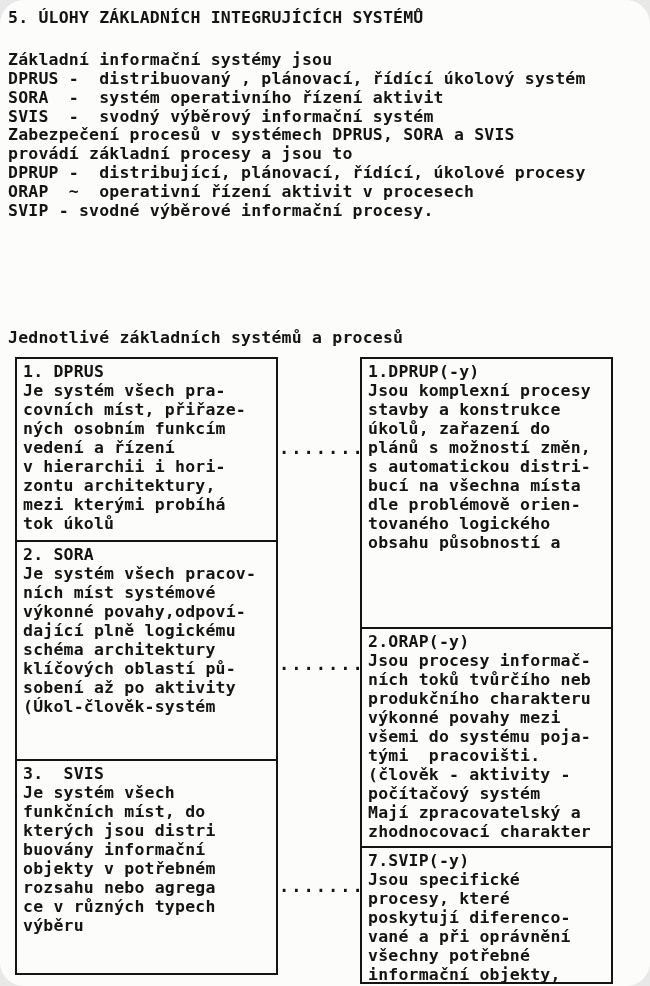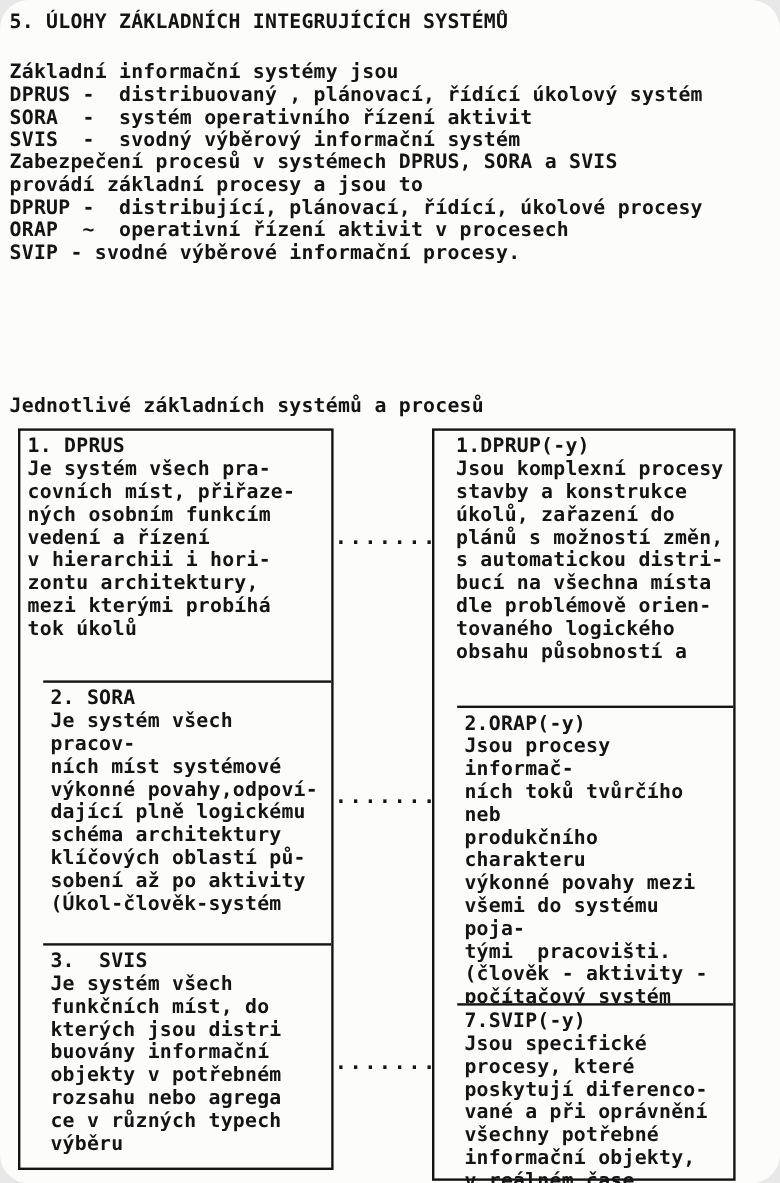--- a/index.html
+++ b/index.html
@@ -43,26 +43,26 @@
   }
   .col-left{left:15px;width:263px;height:618px;}
   .col-right{left:360px;width:253px;height:627px;}
   .cell{
     box-sizing:border-box;
     padding:3px 6px 0 6px;
     white-space:pre-wrap;
     overflow:hidden;
     letter-spacing:0.2px;
   }
-  .cell + .cell{border-top:2px solid var(--ink);margin-left:19px;}
-  .col-left .cell:nth-child(1){height:208px;}
+  .cell + .cell{border-top:2px solid var(--ink);}
+  .col-left .cell:nth-child(1){height:181px;}
   .col-left .cell:nth-child(2){height:219px;}
   .col-left .cell:nth-child(3){height:183px;}
-  .col-right .cell:nth-child(1){height:229px;margin-left:12px;}
-  .col-right .cell:nth-child(2){height:248px;}
+  .col-right .cell:nth-child(1){height:268px;}
+  .col-right .cell:nth-child(2){height:219px;}
   .col-right .cell:nth-child(3){height:192px;}
   .dots{
     position:absolute;
     left:279px;width:80px;
     text-align:center;
     letter-spacing:2px;
     font-size:17px;
   }
   .dots-1{top:82px;}
   .dots-2{top:298px;}

